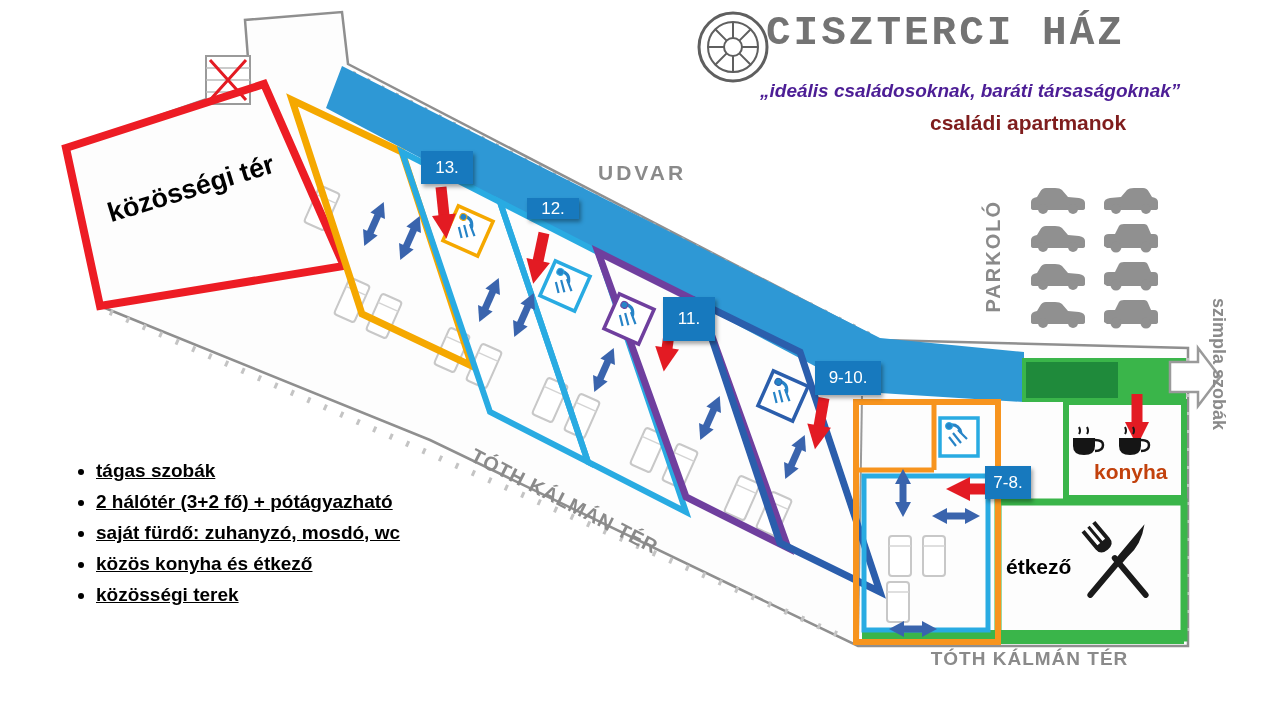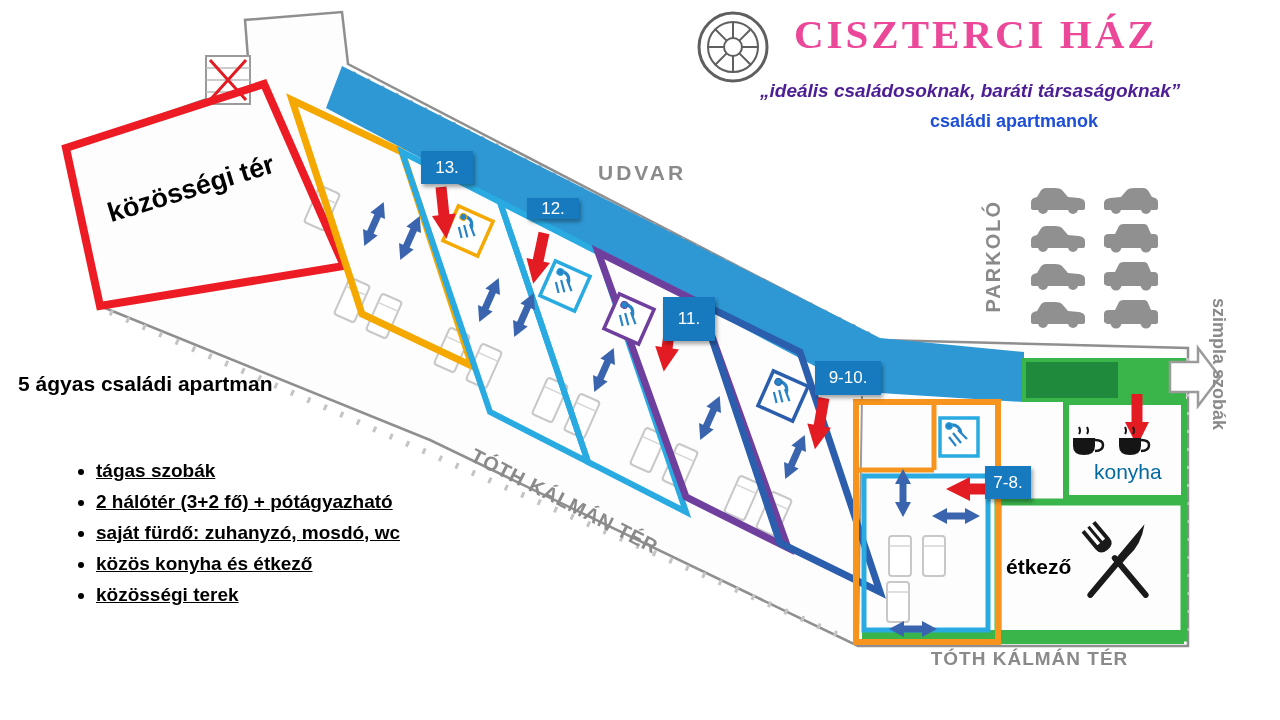--- a/index.html
+++ b/index.html
@@ -4,45 +4,45 @@
 <style>
   html,body{margin:0;padding:0;}
   body{
     width:1280px;height:720px;position:relative;overflow:hidden;
     background:#ffffff;font-family:"Liberation Sans",sans-serif;
   }
   .abs{position:absolute;}
   svg{position:absolute;left:0;top:0;}
 
   
-  #brand{left:794px;top:10px;font-family:Liberation Serif, serif;font-size:41px;
-         color:#ec4899;letter-spacing:3px;font-weight:600;white-space:nowrap;}
+  #brand{left:766px;top:10px;font-family:Liberation Mono, monospace;font-size:41px;
+         color:#737373;letter-spacing:3px;font-weight:600;white-space:nowrap;}
   #tagline{left:760px;top:80px;font-size:19px;font-style:italic;font-weight:bold;
            color:#4c1d95;white-space:nowrap;}
-  #category{left:930px;top:111px;font-size:18px;font-weight:bold;color:#1d4ed8;white-space:nowrap;}
+  #category{left:930px;top:111px;font-size:21px;font-weight:bold;color:#7f1d1d;white-space:nowrap;}
 
   
   #info-title{left:18px;top:369px;font-size:21px;font-weight:bold;color:#000;line-height:30px;}
   #info-list{left:58px;top:444px;}
   #info-list ul{margin:16px;padding-left:22px;text-decoration:underline;}
   #info-list li{font-size:19px;font-weight:bold;color:#000;margin-bottom:9px;white-space:nowrap;}
 
   
   .plan-label{position:absolute;color:#8a8a8a;font-weight:bold;white-space:nowrap;text-align:right;}
   #udvar{left:598px;top:161px;font-size:21px;letter-spacing:3px;}
   #parkolo{left:938px;top:246px;width:110px;text-align:center;font-size:20px;
            letter-spacing:2px;transform:rotate(-90deg);}
   #szimpla{left:1156px;top:296px;width:145px;text-align:center;font-size:18px;
            transform:rotate(90deg) translateX(68px);transform-origin:center top;}
   #tkt-diag{left:452px;top:490px;width:225px;text-align:center;font-size:20px;
             letter-spacing:1px;transform:rotate(27deg);}
   #tkt-bottom{left:922px;top:648px;width:215px;text-align:center;font-size:19px;letter-spacing:1px;}
   #kozossegi{left:104px;top:168px;width:210px;font-size:27px;font-weight:bold;color:#000;
              transform:rotate(-17deg);white-space:nowrap;}
-  #konyha{left:1094px;top:460px;font-size:21px;font-weight:normal;color:#0369a1;}
+  #konyha{left:1094px;top:460px;font-size:21px;font-weight:bold;color:#c2410c;}
   #etkezo{left:1006px;top:555px;font-size:21px;font-weight:bold;color:#000;}
 
   
   .badge{position:absolute;background:#1779be;color:#fff;font-weight:normal;font-size:17px;
          display:flex;align-items:center;justify-content:center;
          box-shadow:2px 3px 4px rgba(0,0,0,.35);}
   #b13{left:421px;top:151px;width:52px;height:33px;}
   #b12{left:527px;top:198px;width:52px;height:21px;}
   #b11{left:663px;top:297px;width:52px;height:44px;}
   #b910{left:815px;top:361px;width:66px;height:34px;}
@@ -199,21 +199,20 @@
     <circle r="9" stroke-width="2"></circle>
     <path d="M0,-25 L0,-9 M0,9 L0,25 M-25,0 L-9,0 M9,0 L25,0 M-17.7,-17.7 L-6.4,-6.4 M6.4,6.4 L17.7,17.7 M-17.7,17.7 L-6.4,6.4 M6.4,-6.4 L17.7,-17.7" stroke-width="2"></path>
   </g>
 </svg>
 
 <div class="abs" id="brand">CISZTERCI HÁZ</div>
 <div class="abs" id="tagline">„ideális családosoknak, baráti társaságoknak”</div>
 <div class="abs" id="category">családi apartmanok</div>
 
 <div class="abs" id="info-title">
-  <div>5 ágyas családi apartman</div>
 </div>
 <div class="abs" id="info-list">
   <ul>
     <li>tágas szobák</li>
     <li>2 hálótér (3+2 fő) + pótágyazható</li>
     <li>saját fürdő: zuhanyzó, mosdó, wc</li>
     <li>közös konyha és étkező</li>
     <li>közösségi terek</li>
   </ul>
 </div>

